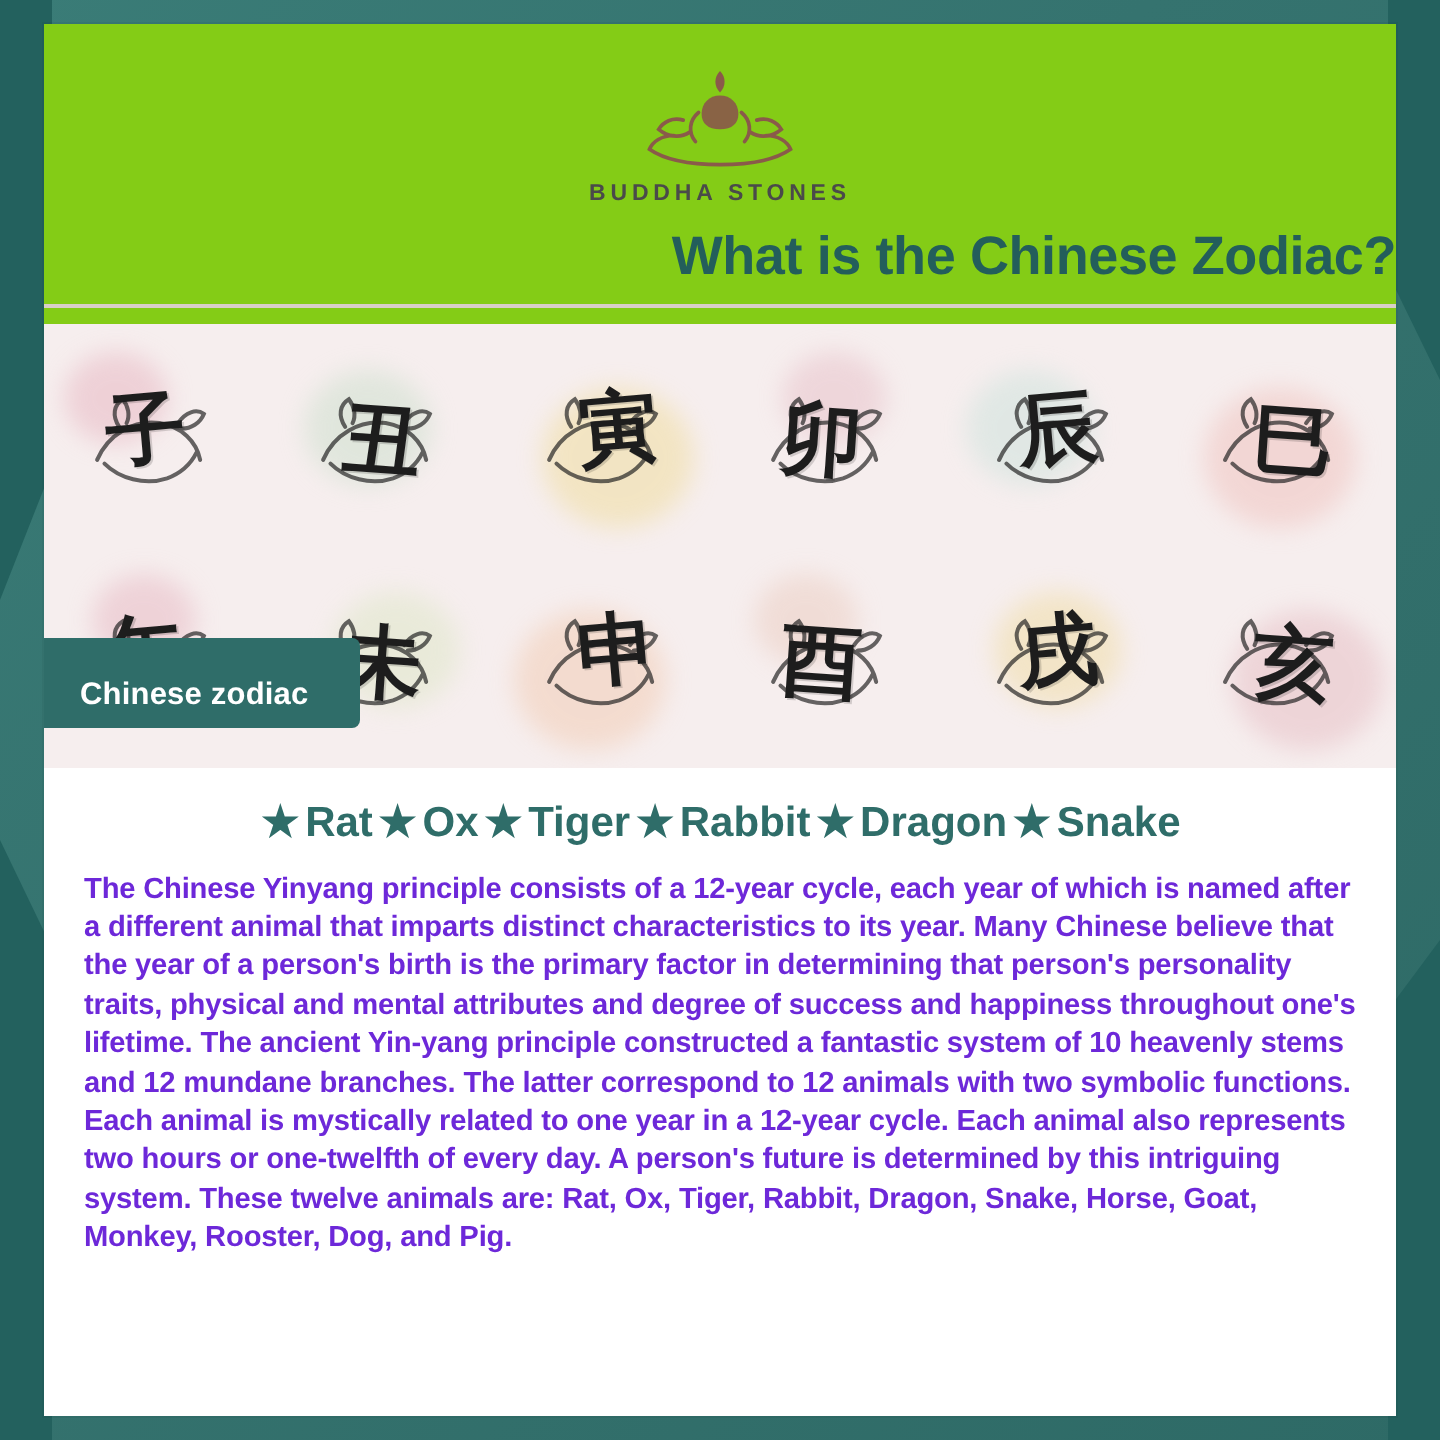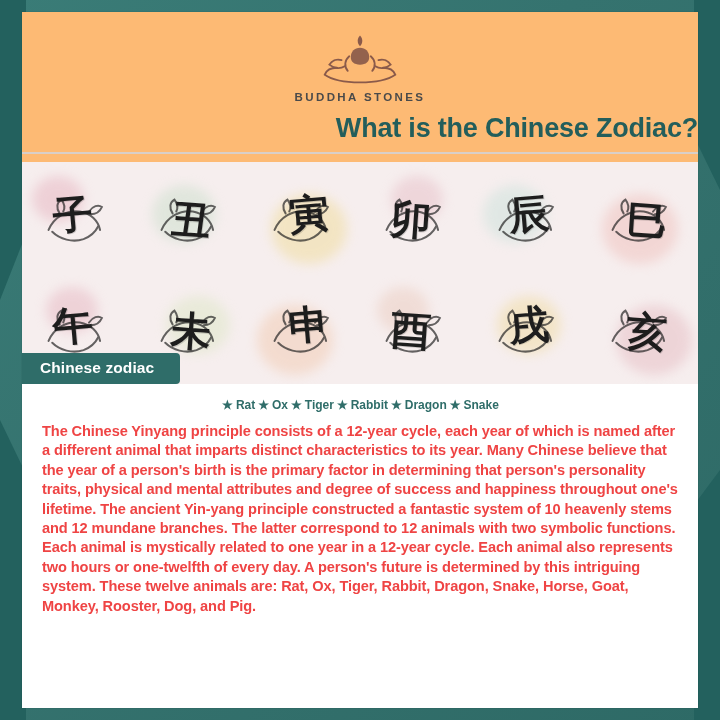--- a/index.html
+++ b/index.html
@@ -50,21 +50,21 @@
     left: 22px;
     top: 12px;
     width: 676px;
     height: 696px;
     background: #ffffff;
     overflow: hidden;
     box-shadow: 0 0 0 1px rgba(0,0,0,0.04);
   }
   
   .header {
-    background: #fdba74;
+    background: #84cc16;
     padding: 14px 0 8px 0;
     text-align: center;
     position: relative;
   }
   .logo-wrap {
     display: flex;
     flex-direction: column;
     align-items: center;
     gap: 2px;
   }
@@ -132,57 +132,57 @@
   }
   .animal-ink {
     position: absolute;
     z-index: 1;
     opacity: 0.85;
   }
   
   .ribbon {
     position: absolute;
     left: 0;
-    bottom: 0;
+    bottom: 20px;
     background: #2f6d69;
     color: #ffffff;
     font-size: 15.5px;
     font-weight: 700;
-    padding: 6px 26px 7px 18px;
+    padding: 20px 26px 7px 18px;
     border-top-right-radius: 4px;
     border-bottom-right-radius: 4px;
     z-index: 5;
     letter-spacing: 0.1px;
   }
   
   .body {
     padding: 12px 20px 0 20px;
   }
   .stars {
     text-align: center;
     color: #2f6d69;
     font-weight: 700;
-    font-size: 12px;
+    font-size: 21px;
     line-height: 1.5;
   }
   .stars .row {
     white-space: nowrap;
   }
   .stars .star {
     color: #2f6d69;
     margin: 0 2px;
   }
   .stars .nm {
     margin: 0 1px;
   }
   .paragraph {
     margin-top: 8px;
     font-size: 14.6px;
     line-height: 1.33;
-    color: #ef4444;
+    color: #6d28d9;
     text-align: left;
     font-weight: 600;
     letter-spacing: -0.1px;
   }
 </style>
 </head>
 <body>
 
 <div class="frame">
   <div class="wedge tl"></div>

